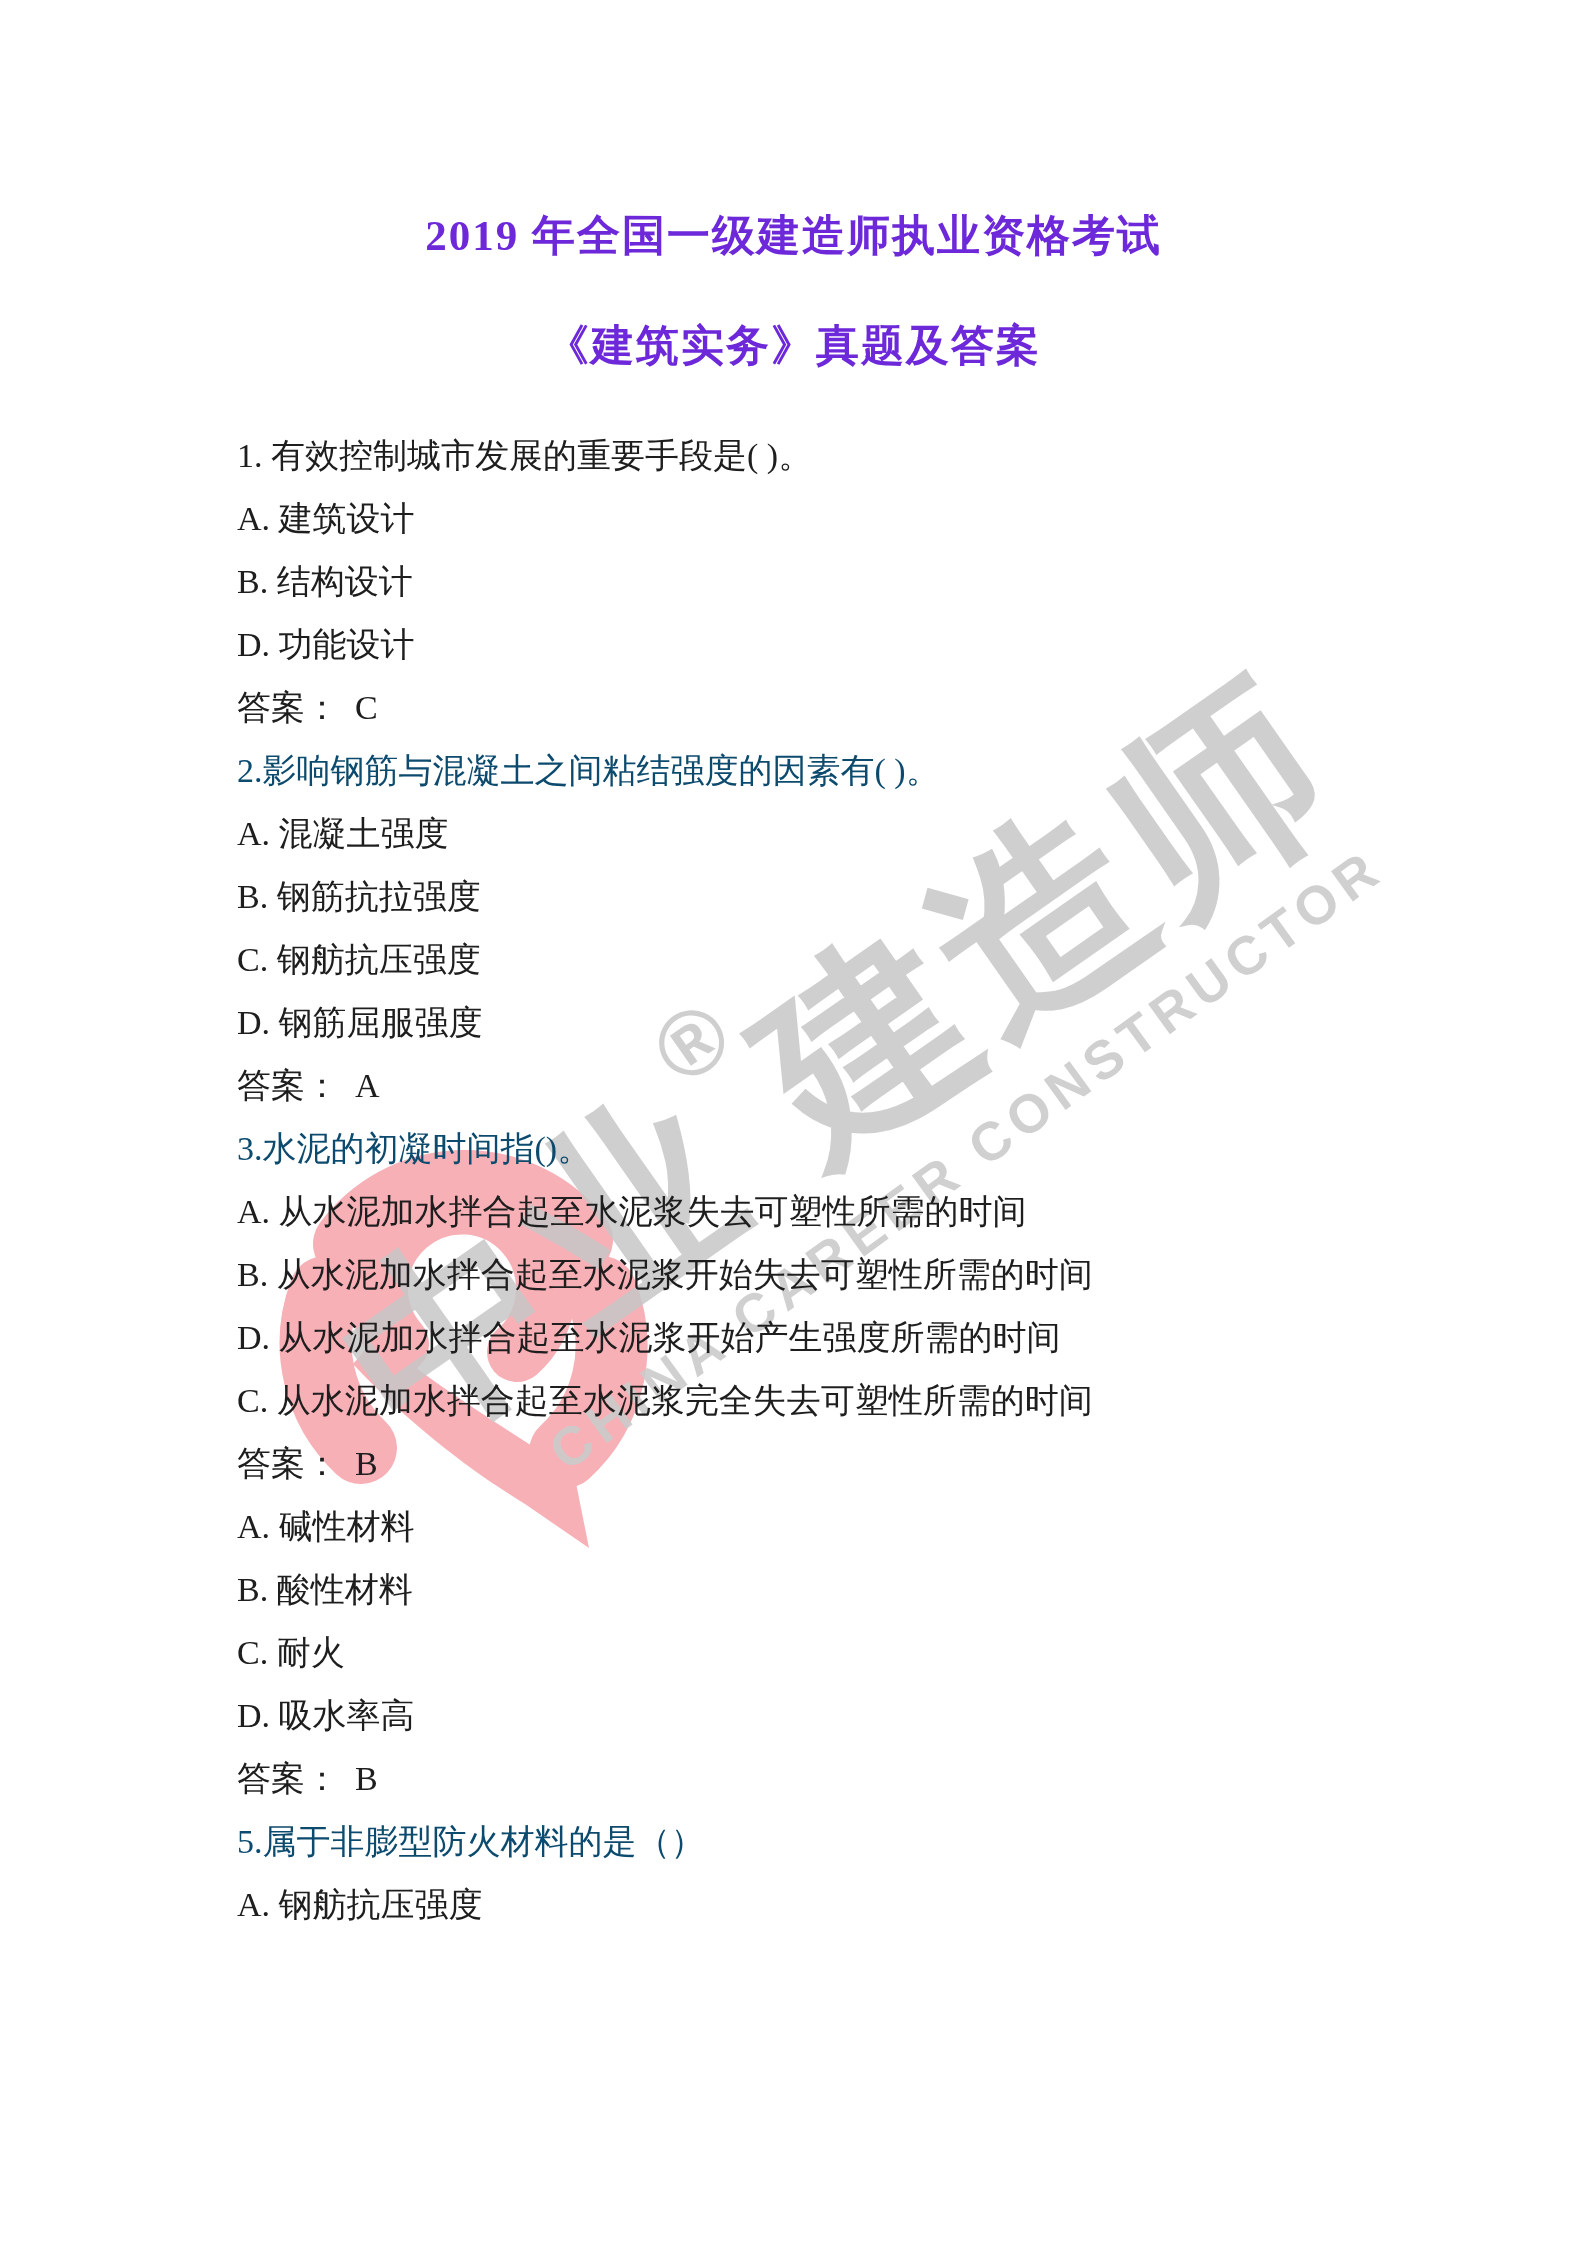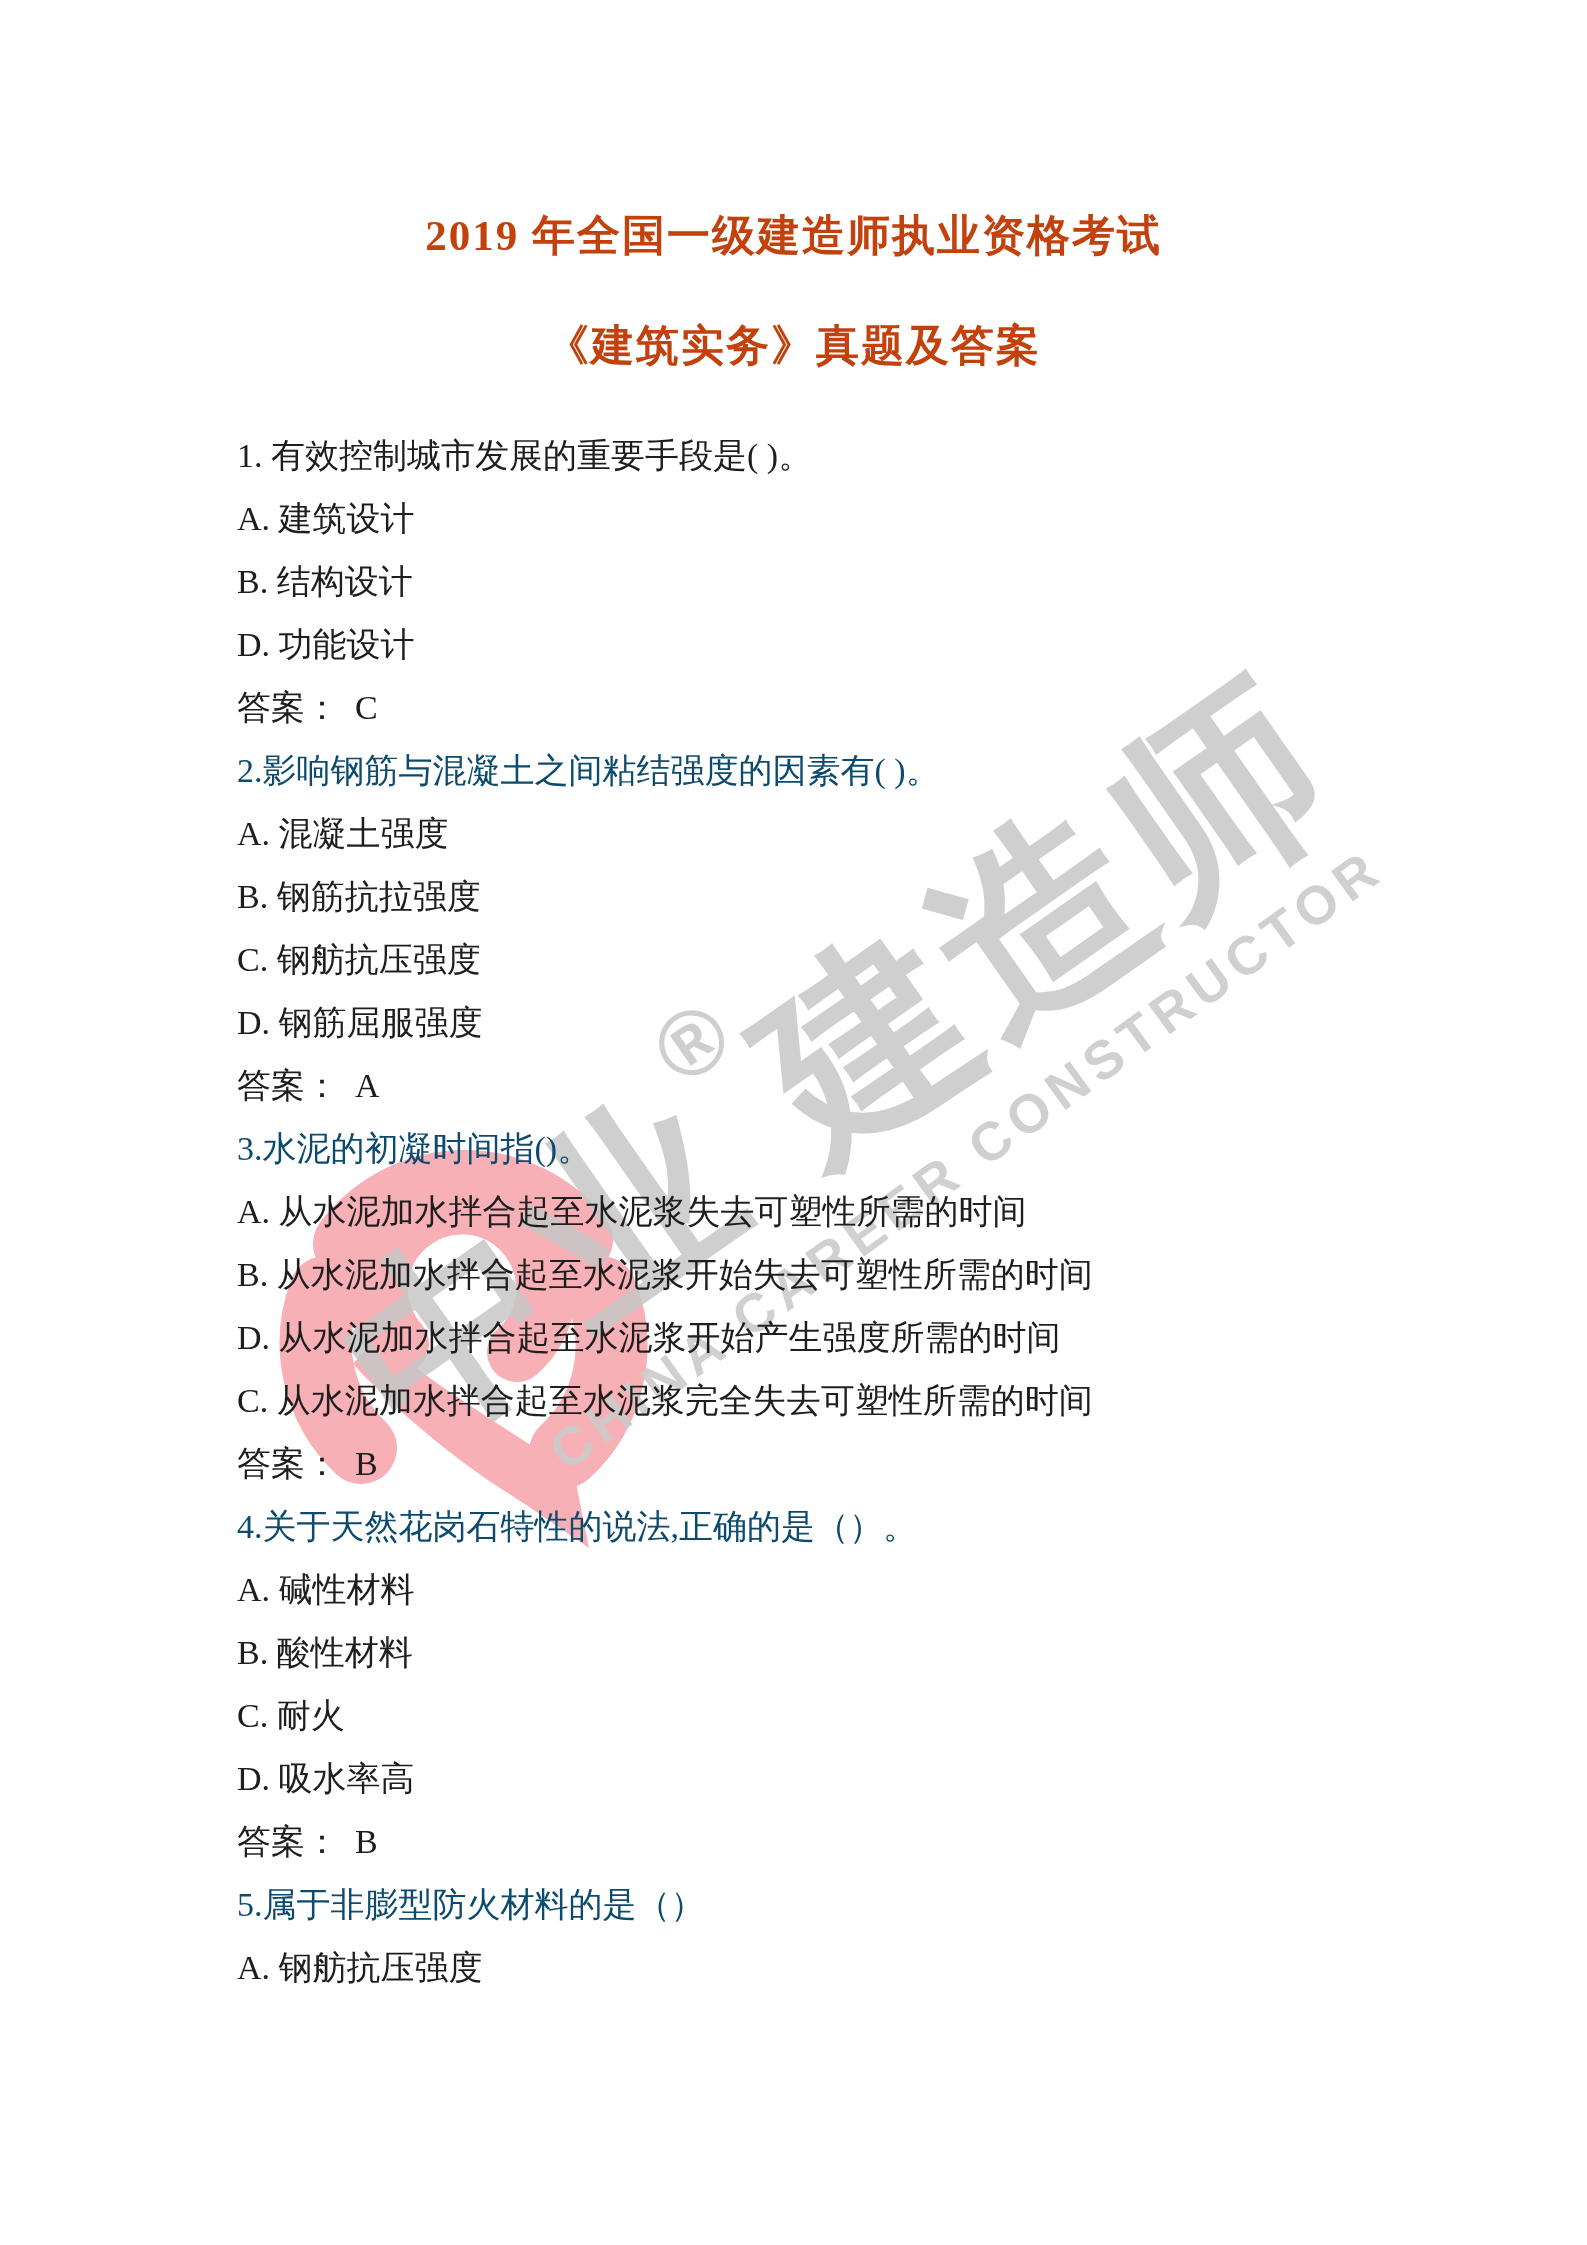--- a/index.html
+++ b/index.html
@@ -60,21 +60,21 @@
 
   
   .doc{position:absolute;inset:0;z-index:2;}
   .title-line{
     position:absolute;
     left:0; width:100%;
     text-align:center;
     font-weight:bold;
     font-size:43px;
     letter-spacing:2px;
-    color:#c2410c;
+    color:#6d28d9;
     line-height:1.2;
   }
   .title-1{top:210px;}
   .title-2{top:320px;}
 
   .content{
     position:absolute;
     top:424px;
     left:237px;
     right:100px;
@@ -129,21 +129,20 @@
       <p class="opt">D. 钢筋屈服强度</p>
       <p class="ans"><span>答案：</span><span class="letter">A</span></p>
 
       <p class="stem stem-bold">3.水泥的初凝时间指()。</p>
       <p class="opt">A. 从水泥加水拌合起至水泥浆失去可塑性所需的时间</p>
       <p class="opt">B. 从水泥加水拌合起至水泥浆开始失去可塑性所需的时间</p>
       <p class="opt">D. 从水泥加水拌合起至水泥浆开始产生强度所需的时间</p>
       <p class="opt">C. 从水泥加水拌合起至水泥浆完全失去可塑性所需的时间</p>
       <p class="ans"><span>答案：</span><span class="letter">B</span></p>
 
-      <p class="stem stem-bold">4.关于天然花岗石特性的说法,正确的是（）。</p>
       <p class="opt">A. 碱性材料</p>
       <p class="opt">B. 酸性材料</p>
       <p class="opt">C. 耐火</p>
       <p class="opt">D. 吸水率高</p>
       <p class="ans"><span>答案：</span><span class="letter">B</span></p>
 
       <p class="stem stem-bold">5.属于非膨型防火材料的是（）</p>
       <p class="opt">A. 钢舫抗压强度</p>
 
     </div>

